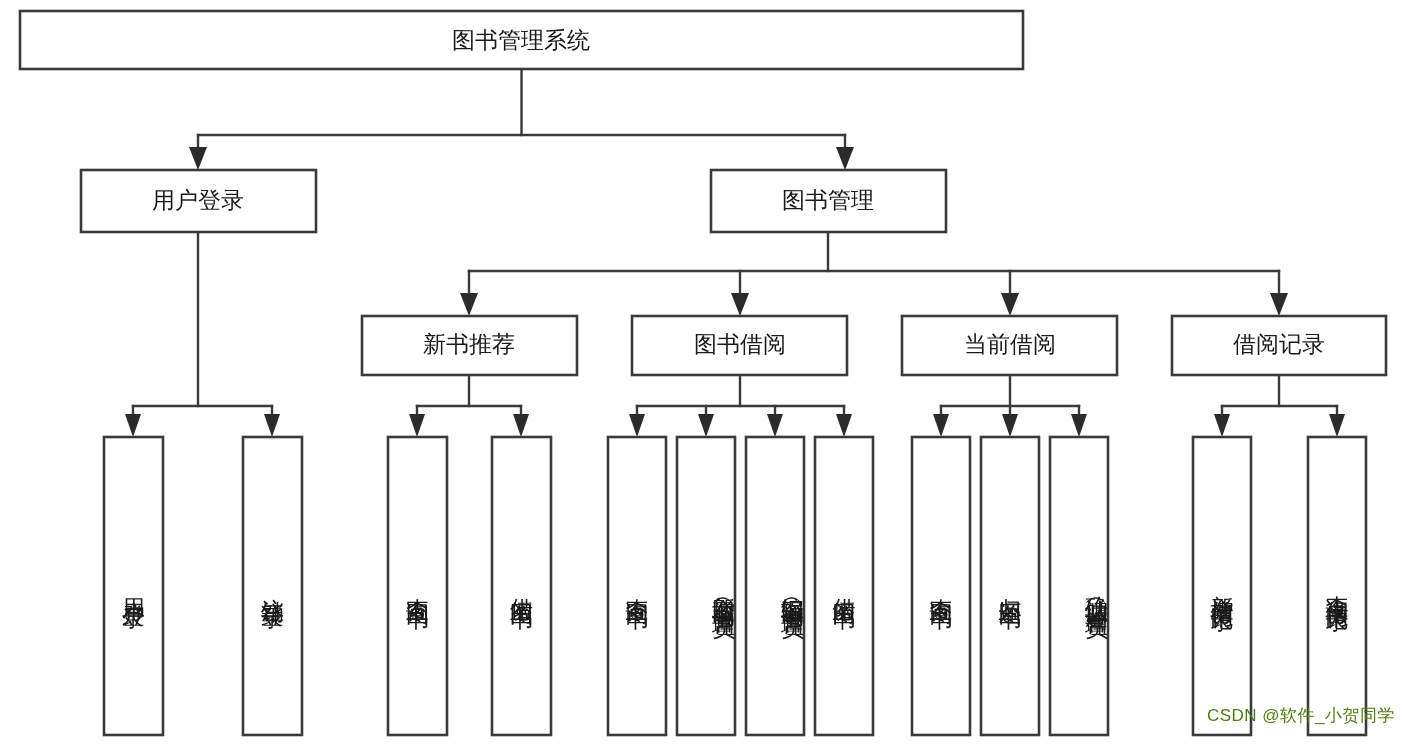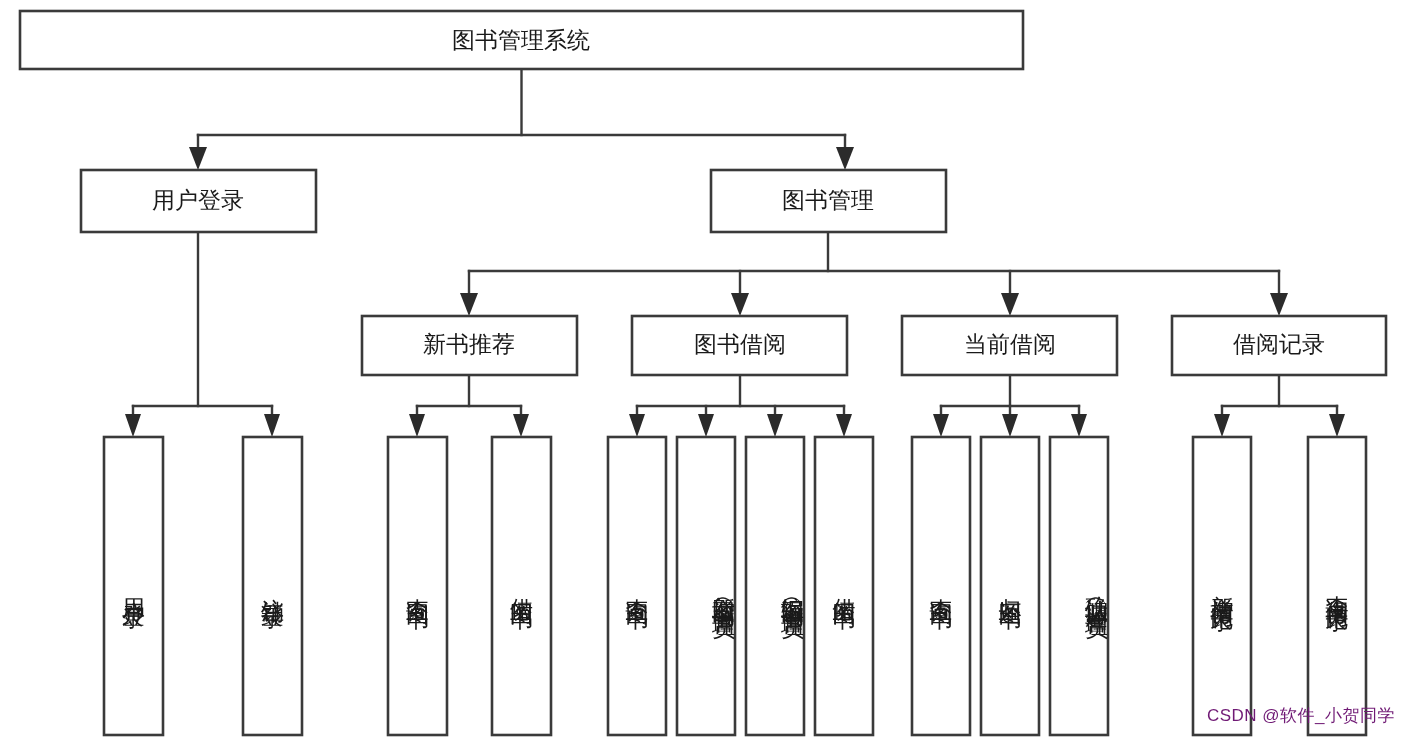--- a/index.html
+++ b/index.html
@@ -63,21 +63,21 @@
     justify-content: center;
     white-space: nowrap;
     pointer-events: none;
   }
   .watermark {
     position: absolute;
     right: 10px;
     bottom: 6px;
     font-family: "Liberation Sans", "DejaVu Sans", sans-serif;
     font-size: 17px;
-    color: #701a75;
+    color: #4d7c0f;
     letter-spacing: 0.5px;
     white-space: nowrap;
     margin-left: 39px;
   }
 </style>
 </head>
 <body>
 
 <div id="diagram-root">
 

